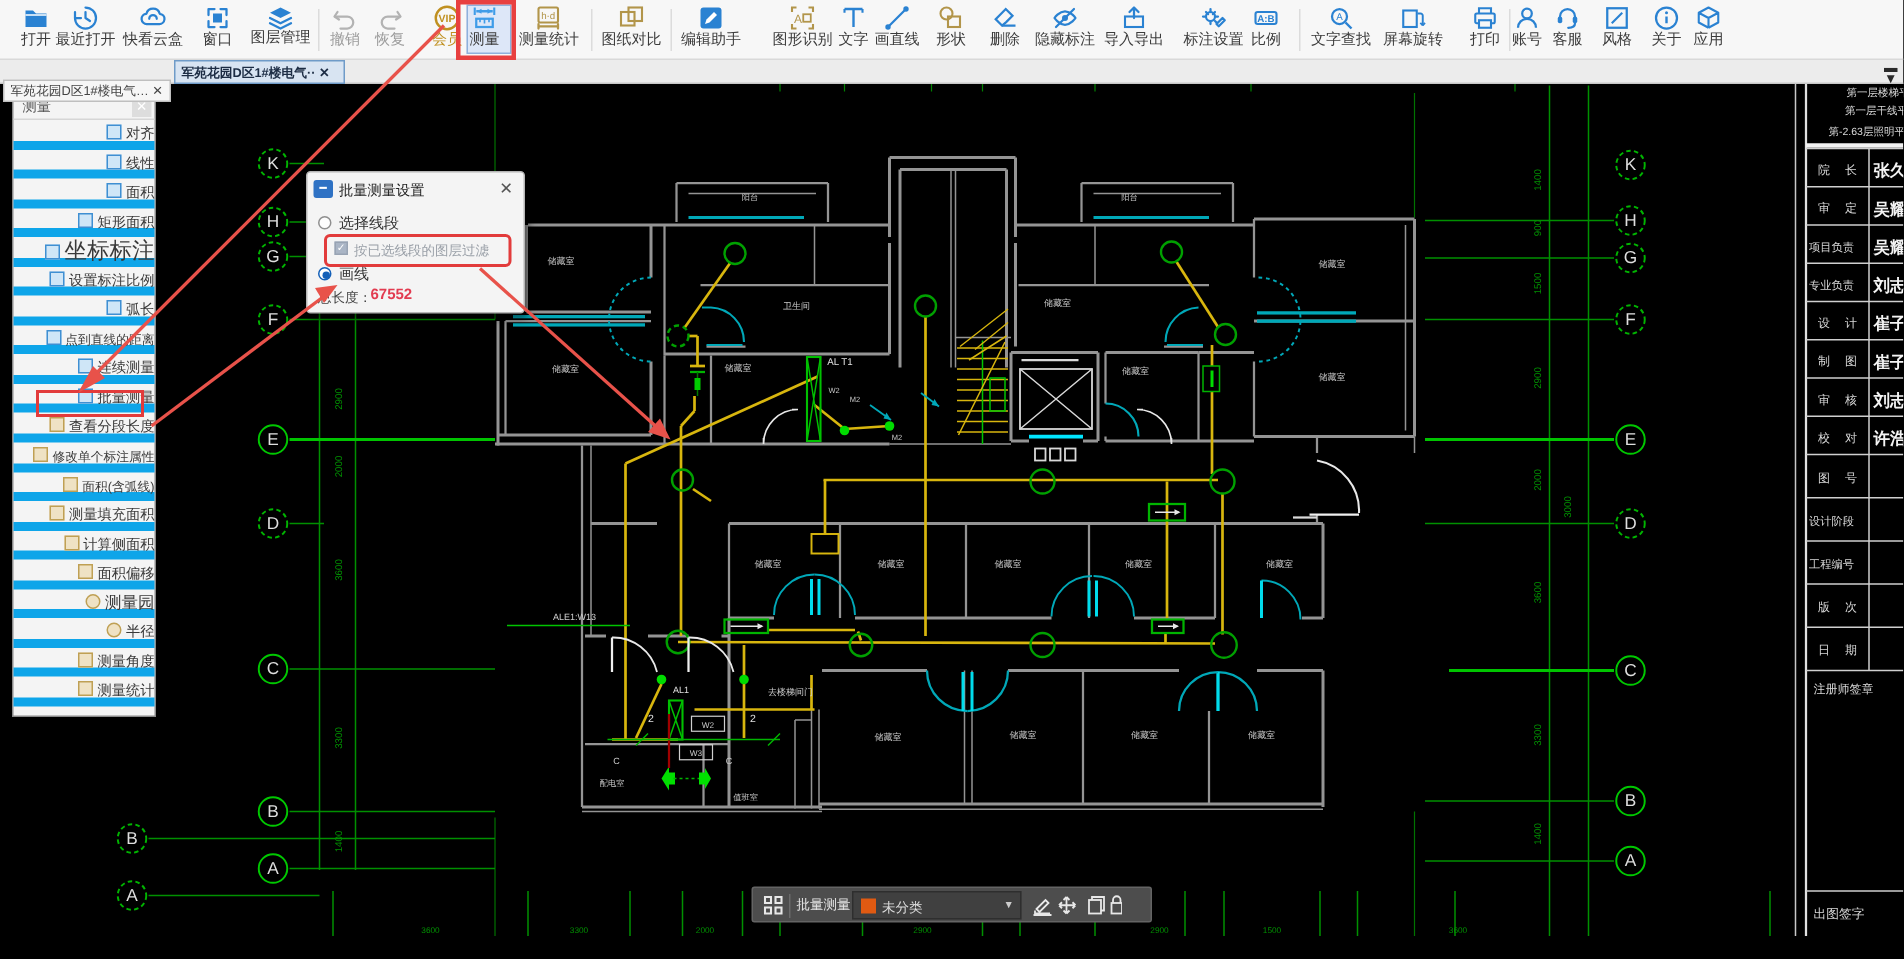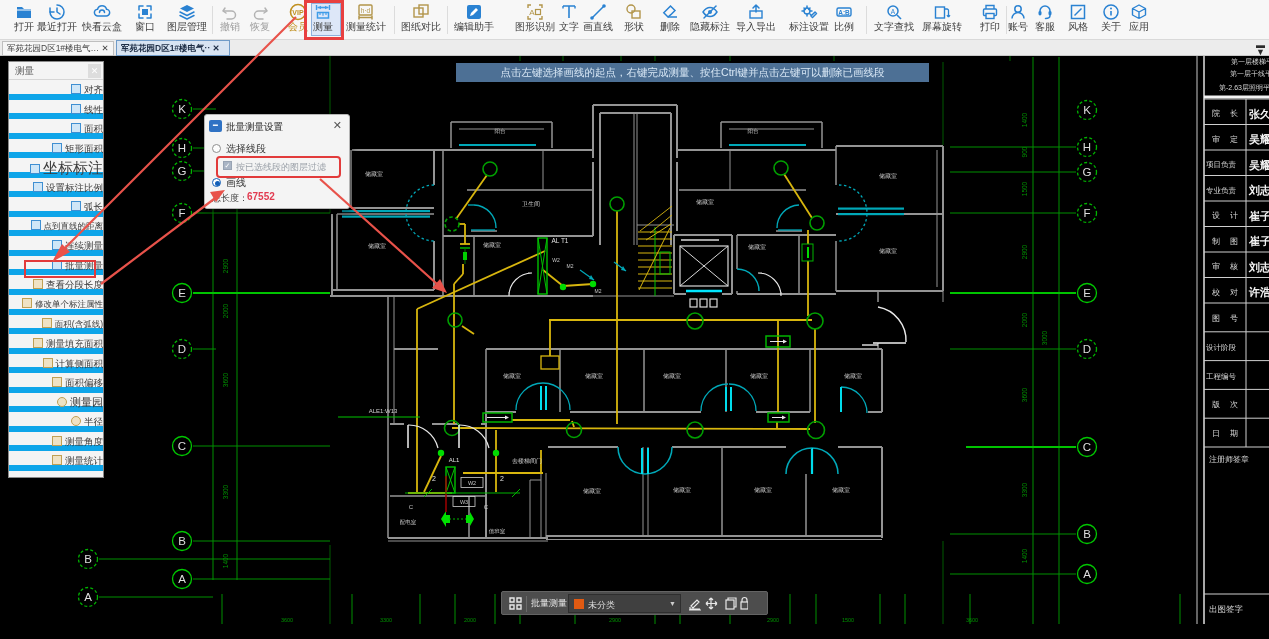--- a/index.html
+++ b/index.html
@@ -9,21 +9,21 @@
 #toolbar{position:absolute;left:0;top:0;width:1269px;height:40px;background:#f7f7f7;border-bottom:1px solid #d9d9d9;z-index:20;}
 .tb{position:absolute;top:2px;width:60px;text-align:center;}
 .tb svg{display:block;margin:1px auto 0;}
 .tb .lb{font-size:10px;color:#3c3c3c;white-space:nowrap;line-height:12px;letter-spacing:0px;}
 .tb.dis .lb{color:#9d9d9d;}
 .sep{position:absolute;top:6px;width:1px;height:28px;background:#dcdcdc;}
 #measbtn{position:absolute;left:311px;top:3px;width:30px;height:33px;background:#dde7f8;border:1px solid #8fb0dc;}
 #measredbox{position:absolute;left:304px;top:0px;width:40px;height:40px;border:3px solid #e84040;z-index:25;}
 
 #tabbar{position:absolute;left:0;top:40px;width:1269px;height:16px;background:#ececec;border-bottom:1px solid #c8c8c8;z-index:20;}
-.tab1{position:absolute;left:2px;top:1px;width:112px;height:15px;background:#f6f6f6;border:1px solid #bfbfbf;font-size:8.5px;color:#444;line-height:13px;padding-left:4px;white-space:nowrap;overflow:hidden;}
+.tab1{position:absolute;left:2px;top:13px;width:112px;height:15px;background:#f6f6f6;border:1px solid #bfbfbf;font-size:8.5px;color:#444;line-height:13px;padding-left:4px;white-space:nowrap;overflow:hidden;}
 .tab2{position:absolute;left:116px;top:0px;width:114px;height:16px;background:#d8e4f2;border:1px solid #6f9bc8;font-size:8.5px;font-weight:bold;color:#1c2c44;line-height:14px;padding-left:4px;white-space:nowrap;overflow:hidden;}
 #tbarrow{position:absolute;right:4px;top:2px;color:#2a2a2a;font-size:9px;line-height:7px;text-align:center;}
 
 #canvas{position:absolute;left:0;top:56px;width:1269px;height:568px;background:#000;}
 
 #msgbar{position:absolute;left:456px;top:63px;width:473px;height:19px;background:#4d7095;color:#d9e8f6;font-size:10.5px;line-height:19px;text-align:center;z-index:8;white-space:nowrap;}
 
 #mpanel{position:absolute;left:8px;top:61px;width:96px;height:417px;background:#f4f4f4;border:1px solid #8a8a8a;box-shadow:2px 2px 4px rgba(0,0,0,.6);z-index:9;}
 #mpanel .hd{position:relative;height:18px;border-bottom:1px solid #d6d6d6;}
 #mpanel .hd .t{position:absolute;left:6px;top:3px;font-size:9.5px;color:#555;}
@@ -514,21 +514,20 @@
       <line x1="1246" y1="389.40000000000003" x2="1246" y2="418.20000000000005" stroke="#cfcfcf" stroke-width="1"></line>
       <line x1="1204" y1="418.20000000000005" x2="1269" y2="418.20000000000005" stroke="#cfcfcf" stroke-width="1"></line>
       <text x="1212" y="436.20000000000005" font-size="8" fill="#d8d8d8" font-family="Liberation Sans">日</text>
       <text x="1230" y="436.20000000000005" font-size="8" fill="#d8d8d8" font-family="Liberation Sans">期</text>
       <line x1="1246" y1="418.20000000000005" x2="1246" y2="447.00000000000006" stroke="#cfcfcf" stroke-width="1"></line>
       <line x1="1204" y1="447.00000000000006" x2="1269" y2="447.00000000000006" stroke="#cfcfcf" stroke-width="1"></line>
       <text x="1209" y="462.00000000000006" font-size="8" fill="#d8d8d8" font-family="Liberation Sans">注册师签章</text>
       <line x1="1204" y1="594" x2="1269" y2="594" stroke="#cfcfcf" stroke-width="1"></line>
       <text x="1209" y="612" font-size="8.5" fill="#d8d8d8" font-family="Liberation Sans">出图签字</text>
 </svg>
-<div id="msgbar">点击左键选择画线的起点，右键完成测量、按住Ctrl键并点击左键可以删除已画线段</div>
 <div id="toolbar">
       <div id="measbtn"></div>
 <div class="tb" style="left:-6px;">
         <svg width="18" height="18" viewBox="0 0 18 18">
           <path d="M2 4h5l2 2h7v9H2z" fill="#2a82d2" stroke="none"></path>
           <path d="M2 7h14" stroke="#fff" stroke-width="1"></path>
         </svg>
         <div class="lb" style="">打开</div>
       </div>
 <div class="tb" style="left:27px;">
@@ -546,21 +545,21 @@
         </svg>
         <div class="lb" style="">快看云盒</div>
       </div>
 <div class="tb" style="left:115px;">
         <svg width="18" height="18" viewBox="0 0 18 18">
           <path d="M3 3h4M3 3v4 M15 3h-4M15 3v4 M3 15h4M3 15v-4 M15 15h-4M15 15v-4" fill="none" stroke="#2a82d2" stroke-width="1.5" stroke-linejoin="round" stroke-linecap="round"></path>
           <rect x="6" y="6" width="6" height="6" fill="#2a82d2" stroke="none"></rect>
         </svg>
         <div class="lb" style="">窗口</div>
       </div>
-<div class="tb" style="left:157px;">
+<div class="tb" style="left:157px;font-family:Liberation Mono, monospace;">
         <svg width="18" height="18" viewBox="0 0 18 18">
           <path d="M9 2 16 5.5 9 9 2 5.5z" fill="#2a82d2" stroke="none"></path>
           <path d="M2 9l7 3.5L16 9" fill="none" stroke="#2a82d2" stroke-width="1.5" stroke-linejoin="round" stroke-linecap="round"></path>
           <path d="M2 12.5l7 3.5 7-3.5" fill="none" stroke="#2a82d2" stroke-width="1.5" stroke-linejoin="round" stroke-linecap="round"></path>
         </svg>
         <div class="lb" style="">图层管理</div>
       </div>
 <div class="tb dis" style="left:200px;">
         <svg width="18" height="18" viewBox="0 0 18 18">
           <path d="M4 5 2 8l3 2" fill="none" stroke="#b3b3b3" stroke-width="1.5" stroke-linejoin="round" stroke-linecap="round"></path>

